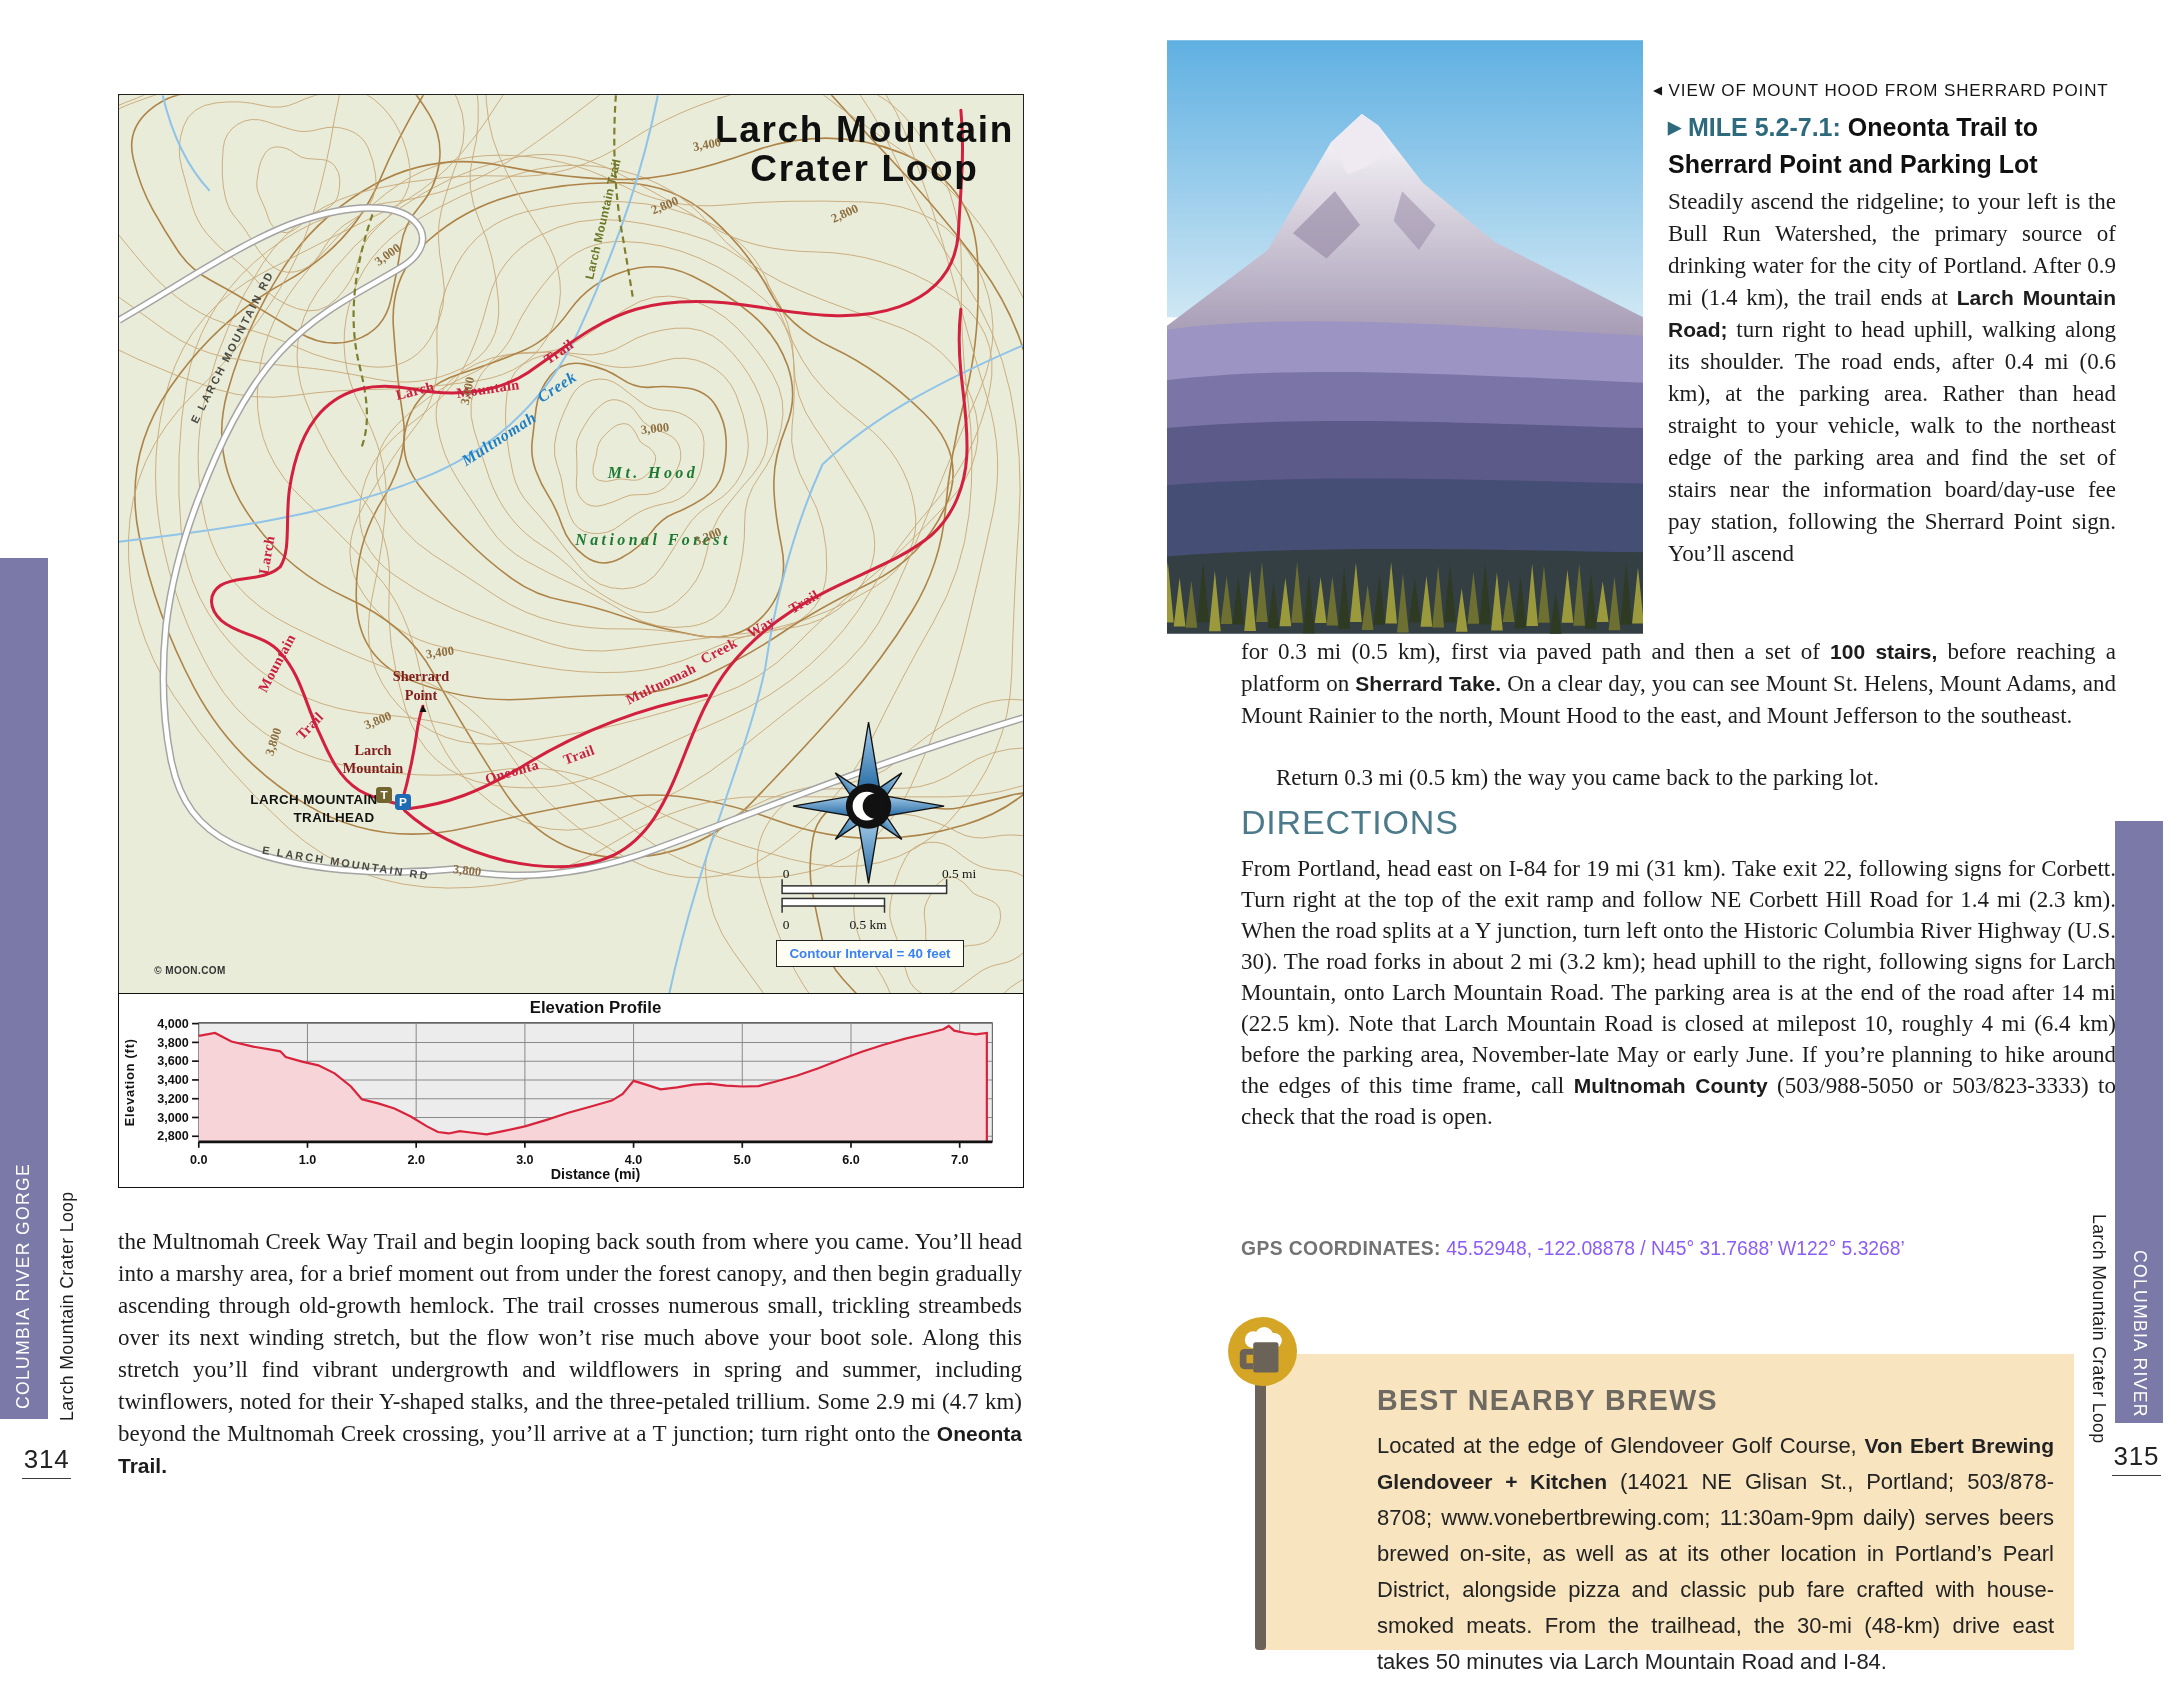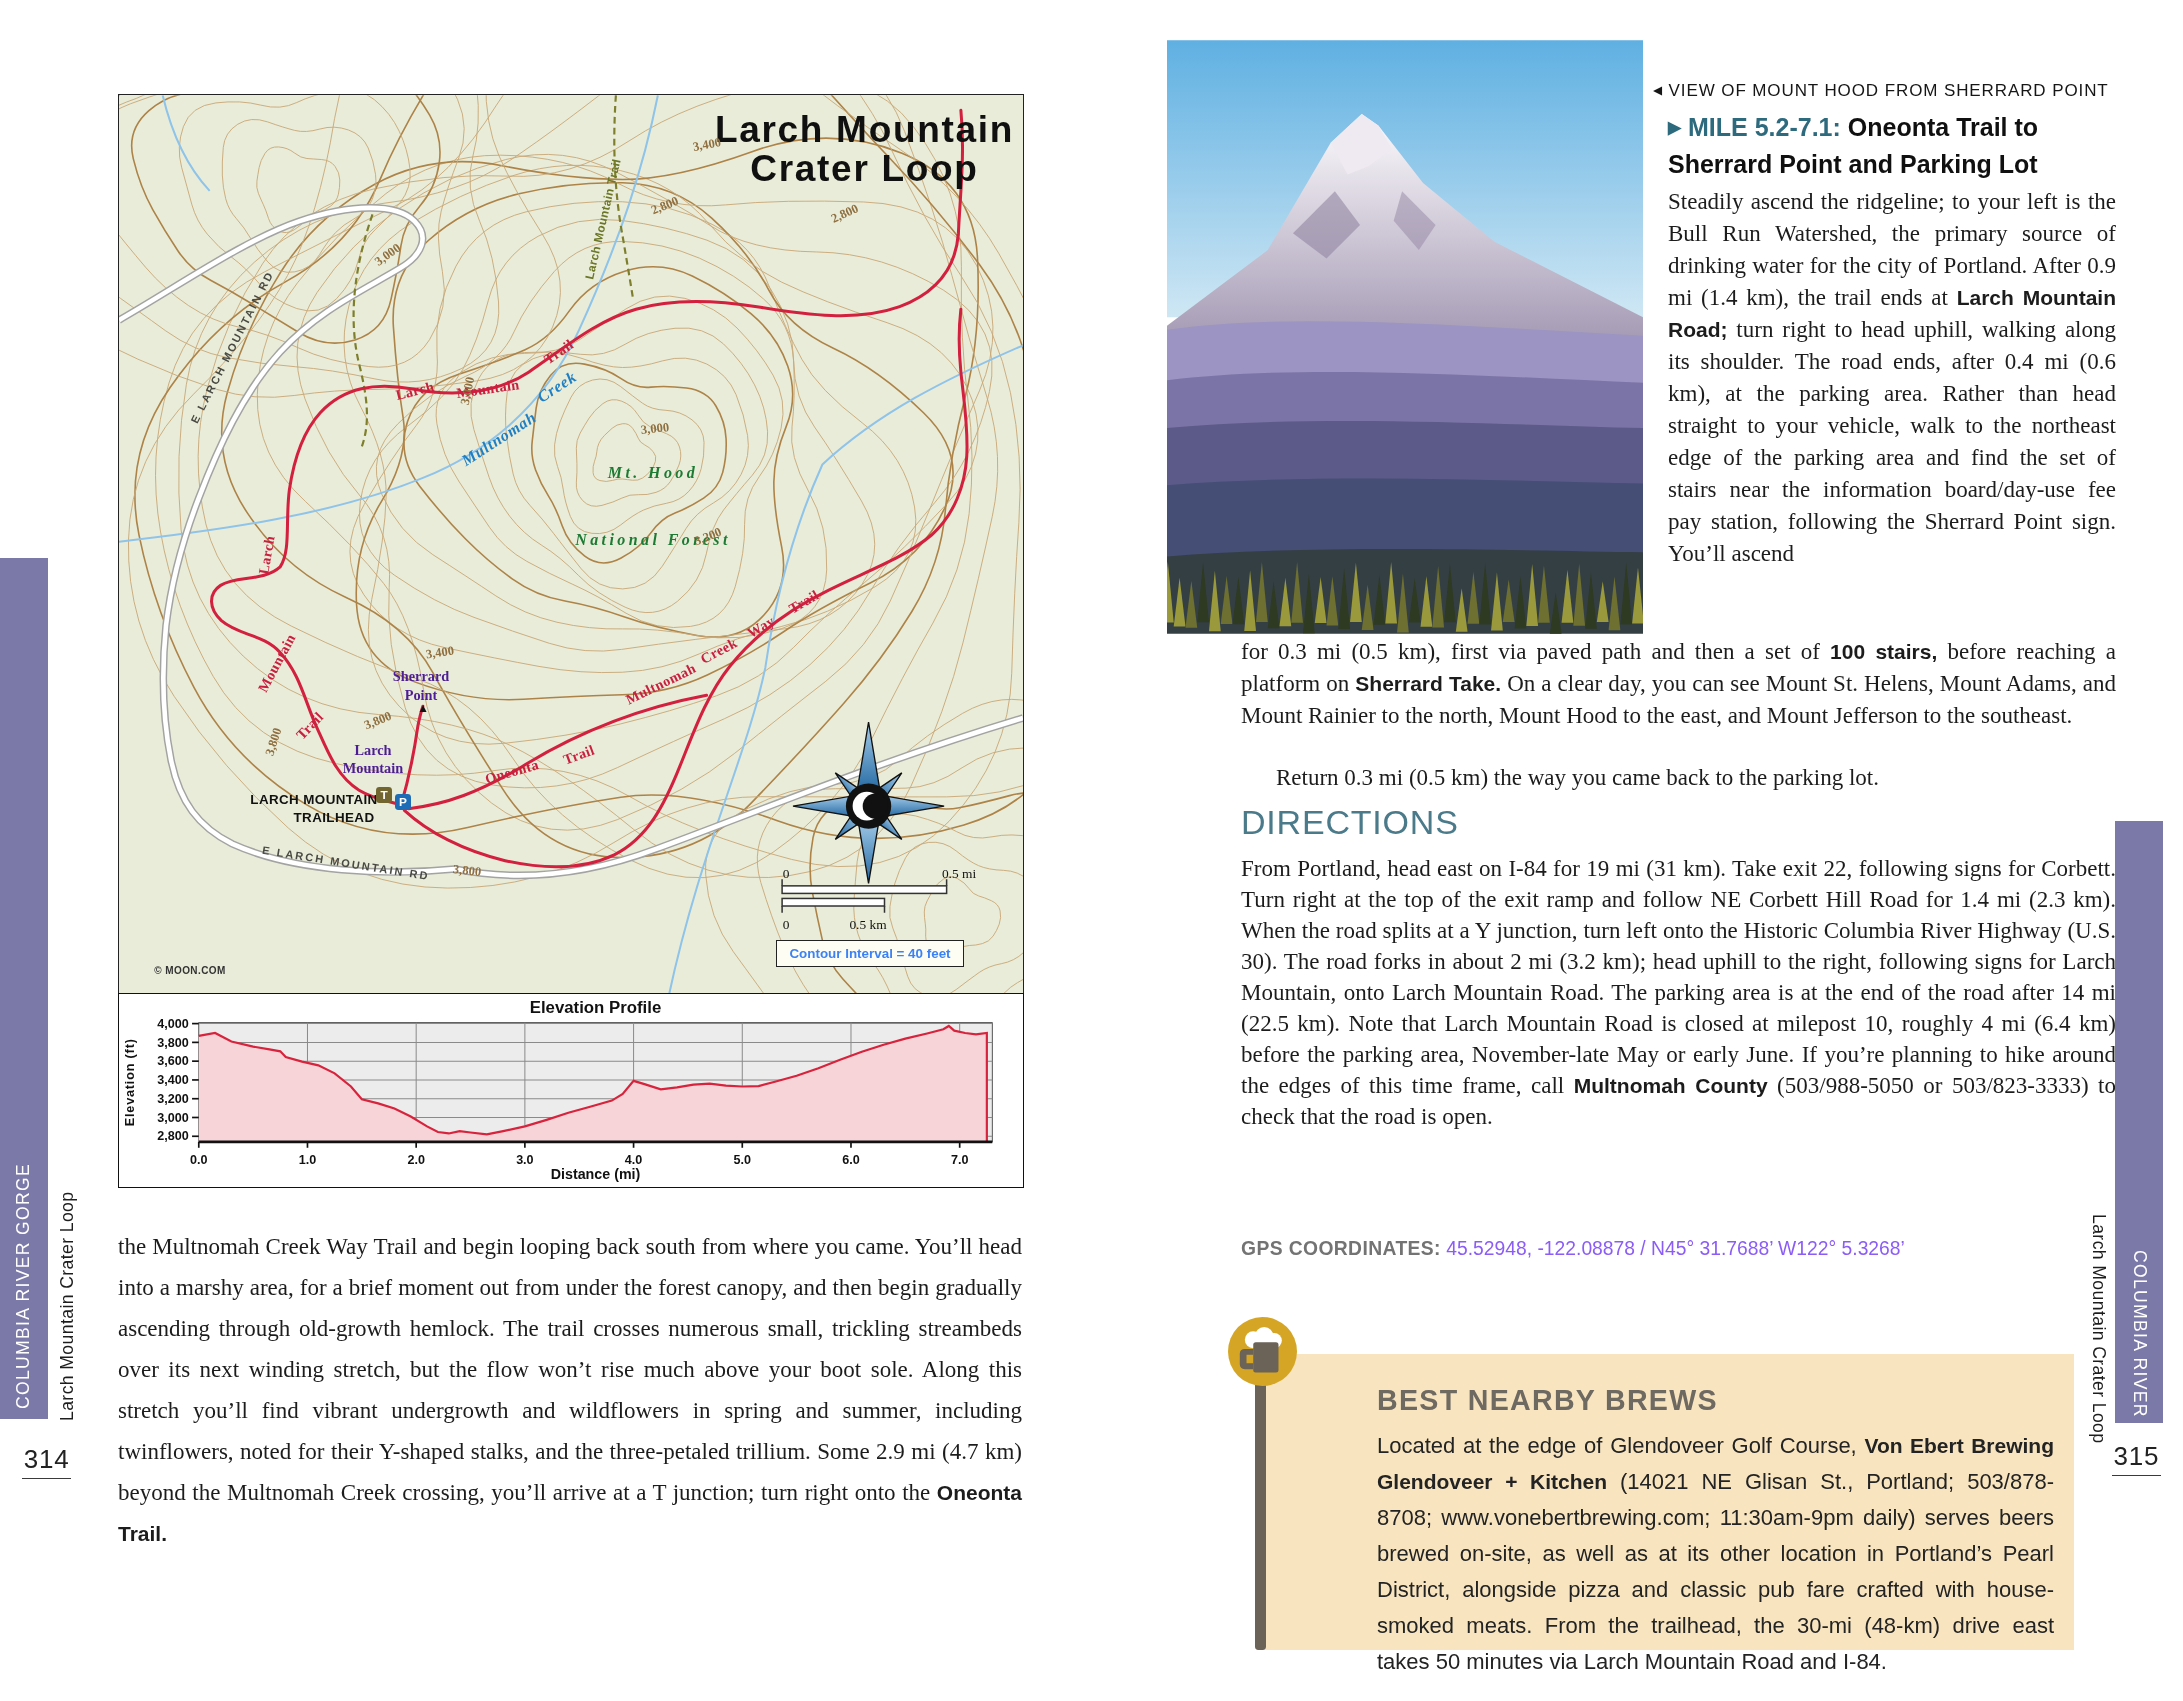--- a/index.html
+++ b/index.html
@@ -24,38 +24,38 @@
   .map-title{position:absolute;width:521px;text-align:center;font-family:"Liberation Sans",sans-serif;
              font-weight:bold;font-size:37px;letter-spacing:1.7px;color:#101010;line-height:40px;}
   #map-title-1{left:485px;top:15px;}
   #map-title-2{left:485px;top:54px;}
   .ml{position:absolute;white-space:nowrap;transform:translate(-50%,-50%);}
   .ml-contour{font:bold 12.6px "Liberation Serif",serif;color:#8f6f40;}
   .ml-red{font:bold 14.3px "Liberation Serif",serif;color:#c9203f;letter-spacing:0.4px;}
   .ml-green{font:bold 11.8px "Liberation Sans",sans-serif;color:#6b7626;letter-spacing:0.4px;}
   .ml-creek{font:italic bold 16px "Liberation Serif",serif;color:#1f7fc4;letter-spacing:0.8px;}
   .ml-nf{font:italic bold 16px "Liberation Serif",serif;color:#1d7a33;letter-spacing:3.4px;}
-  .ml-place{font:bold 14.3px "Liberation Serif",serif;color:#4c1d95;}
+  .ml-place{font:bold 14.3px "Liberation Serif",serif;color:#7f1d1d;}
   .ml-peak{font:11.8px "Liberation Sans",sans-serif;color:#111;}
   .ml-road{font:600 11px "Liberation Sans",sans-serif;color:#4a4a44;letter-spacing:2.1px;}
   .ml-th{font:bold 13.4px "Liberation Sans",sans-serif;color:#111;letter-spacing:0.4px;}
   .ml-scale{font:13.4px "Liberation Serif",serif;color:#111;}
   .ml-copy{font:bold 10px "Liberation Sans",sans-serif;color:#333;letter-spacing:0.4px;}
   .poi{position:absolute;width:16px;height:16px;border-radius:3.4px;color:#fff;text-align:center;
        font:bold 11.8px/16px "Liberation Sans",sans-serif;}
   #poi-t{left:257px;top:692px;background:#72652f;}
   #poi-p{left:276px;top:699px;background:#1d6cb5;}
   #contour-note{position:absolute;left:657px;top:845px;width:186px;height:25px;background:#fdfdf4;
       border:1.7px solid #222;text-align:center;font:bold 13.4px/25px "Liberation Sans",sans-serif;color:#3b82f6;}
 
   
   #elev-box{left:118px;top:993px;width:904px;height:193px;border:1.7px solid #111;background:#fff;}
 
   
-  #left-body{left:118px;top:1226px;width:904px;font-size:23px;line-height:41px;text-align:justify;}
+  #left-body{left:118px;top:1226px;width:904px;font-size:23px;line-height:32px;text-align:justify;}
   #left-body b, .rich b{font-family:"Liberation Sans",sans-serif;font-weight:bold;font-size:21px;}
 
   
   #photo{left:1167px;top:40px;width:476px;height:594px;}
   #caption{left:1653px;top:81px;width:470px;font-family:"Liberation Sans",sans-serif;
            font-size:17px;letter-spacing:0.9px;color:#161616;}
   #caption .tri{font-size:11.8px;vertical-align:1.7px;}
   #mile-head{left:1668px;top:109px;width:448px;font-family:"Liberation Sans",sans-serif;
              font-weight:bold;font-size:25px;line-height:37px;color:#101010;}
   #mile-head .tri{color:#2d6a7e;font-size:17px;vertical-align:3.4px;}

